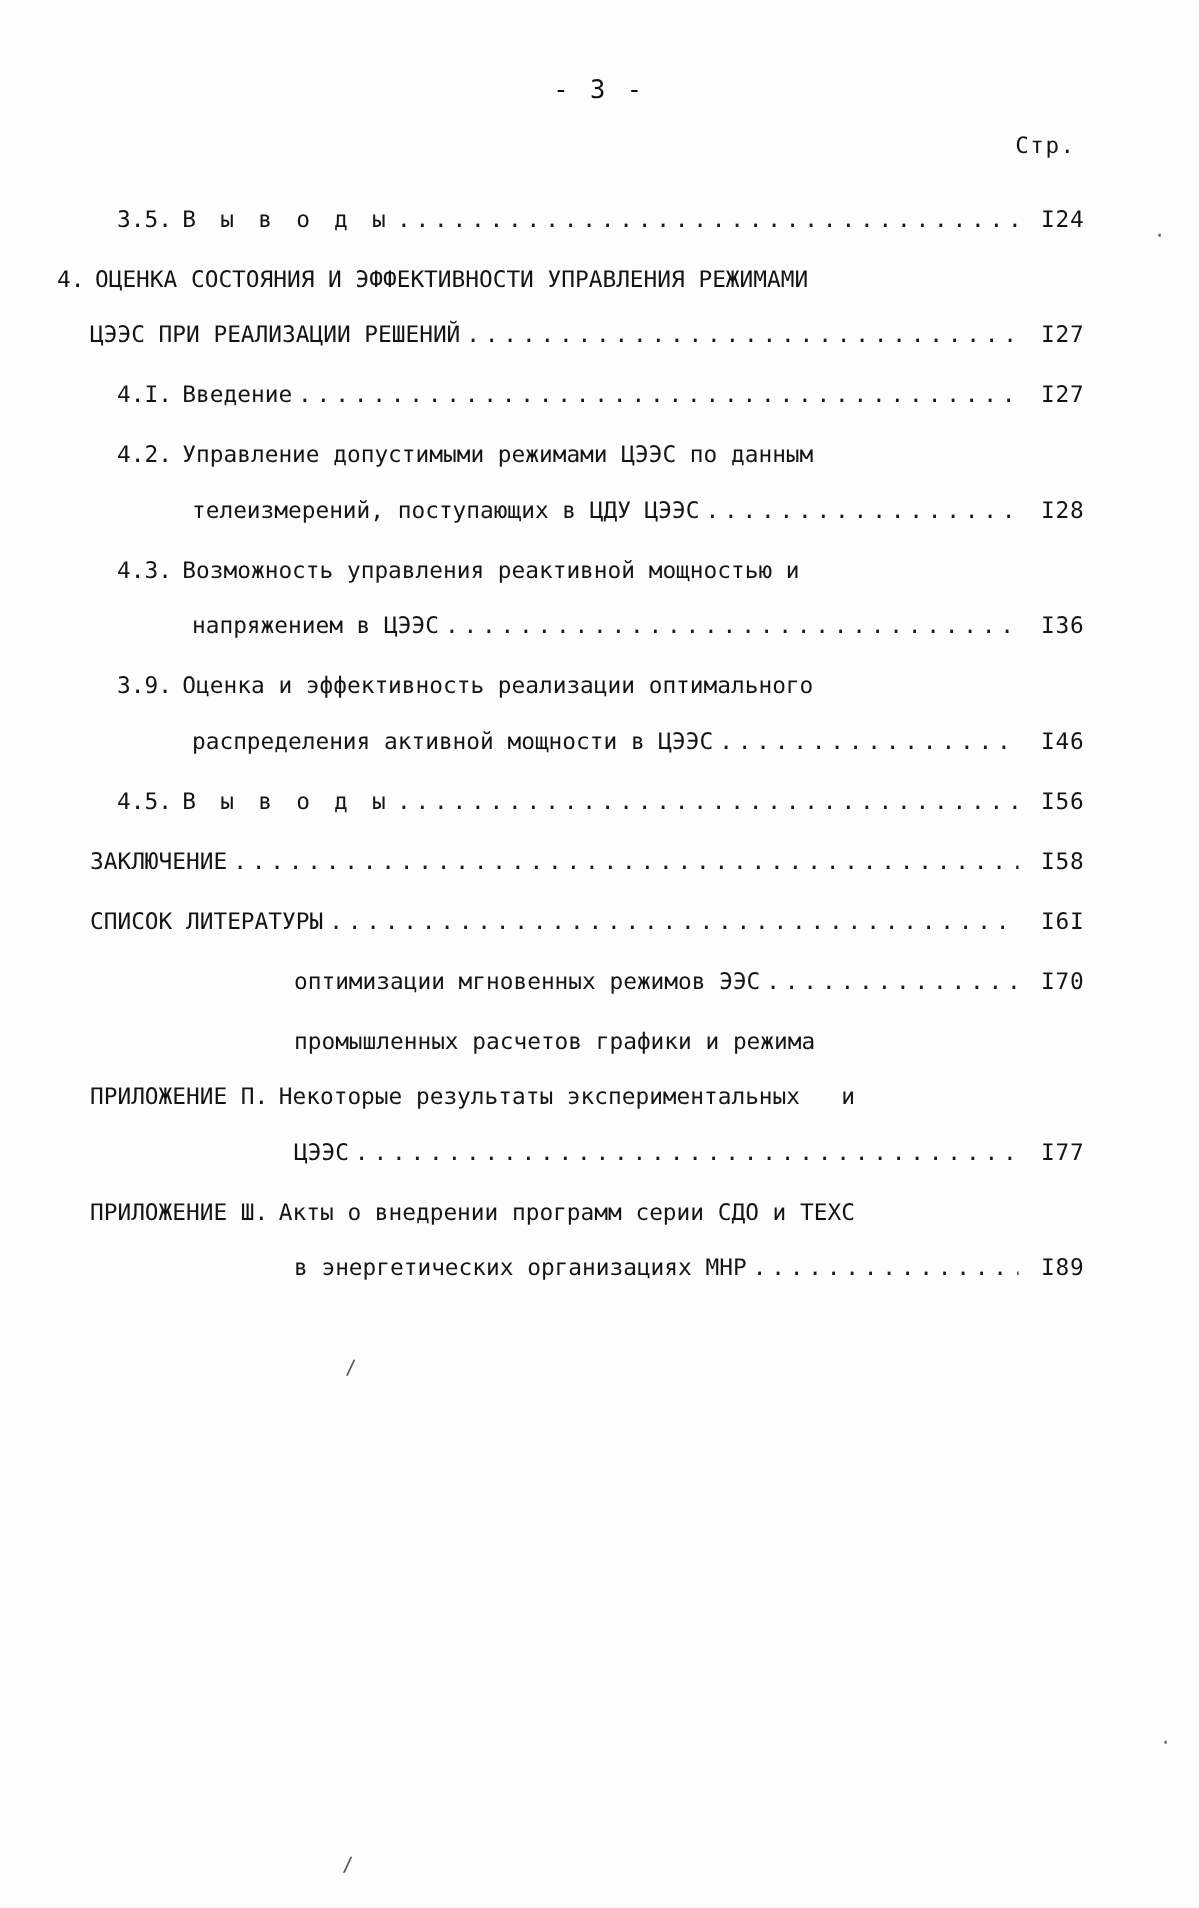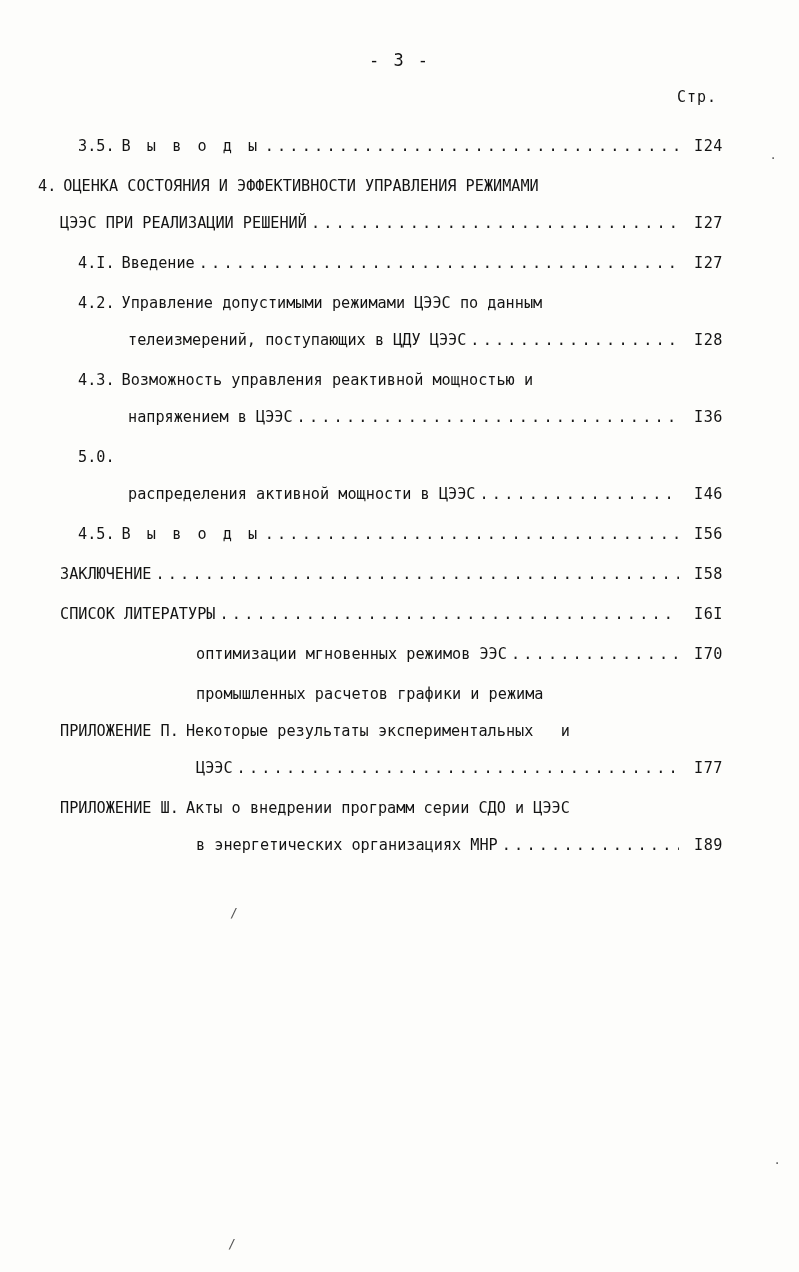--- a/index.html
+++ b/index.html
@@ -134,42 +134,42 @@
       </div>
       <div class="entry">
         <div class="line ind2"><span class="num">4.2.</span><span class="txt">Управление допустимыми режимами ЦЭЭС по данным</span><span class="gap"></span><span class="pg"></span></div>
         <div class="line ind-cont2"><span class="txt">телеизмерений, поступающих в ЦДУ ЦЭЭС</span><span class="dots">........................................................................................................................</span><span class="pg">I28</span></div>
       </div>
       <div class="entry">
         <div class="line ind2"><span class="num">4.3.</span><span class="txt">Возможность управления реактивной мощностью и</span><span class="gap"></span><span class="pg"></span></div>
         <div class="line ind-cont2"><span class="txt">напряжением в ЦЭЭС</span><span class="dots">........................................................................................................................</span><span class="pg">I36</span></div>
       </div>
       <div class="entry">
-        <div class="line ind2"><span class="num">5.0.</span><span class="gap"></span><span class="pg"></span></div>
+        <div class="line ind2"><span class="num">3.9.</span><span class="txt">Оценка и эффективность реализации оптимального</span><span class="gap"></span><span class="pg"></span></div>
         <div class="line ind-cont2"><span class="txt">распределения активной мощности в ЦЭЭС</span><span class="dots">........................................................................................................................</span><span class="pg">I46</span></div>
       </div>
       <div class="entry">
         <div class="line ind2"><span class="num">4.5.</span><span class="txt spaced">В ы в о д ы</span><span class="dots">........................................................................................................................</span><span class="pg">I56</span></div>
       </div>
       <div class="entry">
         <div class="line ind1"><span class="txt">ЗАКЛЮЧЕНИЕ</span><span class="dots">........................................................................................................................</span><span class="pg">I58</span></div>
       </div>
       <div class="entry">
         <div class="line ind1"><span class="txt">СПИСОК ЛИТЕРАТУРЫ</span><span class="dots">........................................................................................................................</span><span class="pg">I6I</span></div>
       </div>
       <div class="entry">
         <div class="line ind-cont-app"><span class="txt">оптимизации мгновенных режимов ЭЭС</span><span class="dots">........................................................................................................................</span><span class="pg">I70</span></div>
       </div>
       <div class="entry">
         <div class="line ind-cont-app"><span class="txt">промышленных расчетов графики и режима</span><span class="gap"></span><span class="pg"></span></div>
         <div class="line ind1"><span class="num">ПРИЛОЖЕНИЕ П.</span><span class="txt">Некоторые результаты экспериментальных   и</span><span class="gap"></span><span class="pg"></span></div>
         <div class="line ind-cont-app"><span class="txt">ЦЭЭС</span><span class="dots">........................................................................................................................</span><span class="pg">I77</span></div>
       </div>
       <div class="entry">
-        <div class="line ind1"><span class="num">ПРИЛОЖЕНИЕ Ш.</span><span class="txt">Акты о внедрении программ серии СДО и ЦЭЭС</span><span class="gap"></span><span class="pg"></span></div>
+        <div class="line ind1"><span class="num">ПРИЛОЖЕНИЕ Ш.</span><span class="txt">Акты о внедрении программ серии СДО и ТЕХС</span><span class="gap"></span><span class="pg"></span></div>
         <div class="line ind-cont-app"><span class="txt">в энергетических организациях МНР</span><span class="dots">........................................................................................................................</span><span class="pg">I89</span></div>
       </div>
     </div>
 
   <div class="stray1">/</div>
   <div class="stray2">/</div>
   <div class="stray3">·</div>
   <div class="stray4">·</div>
 
 </div>

